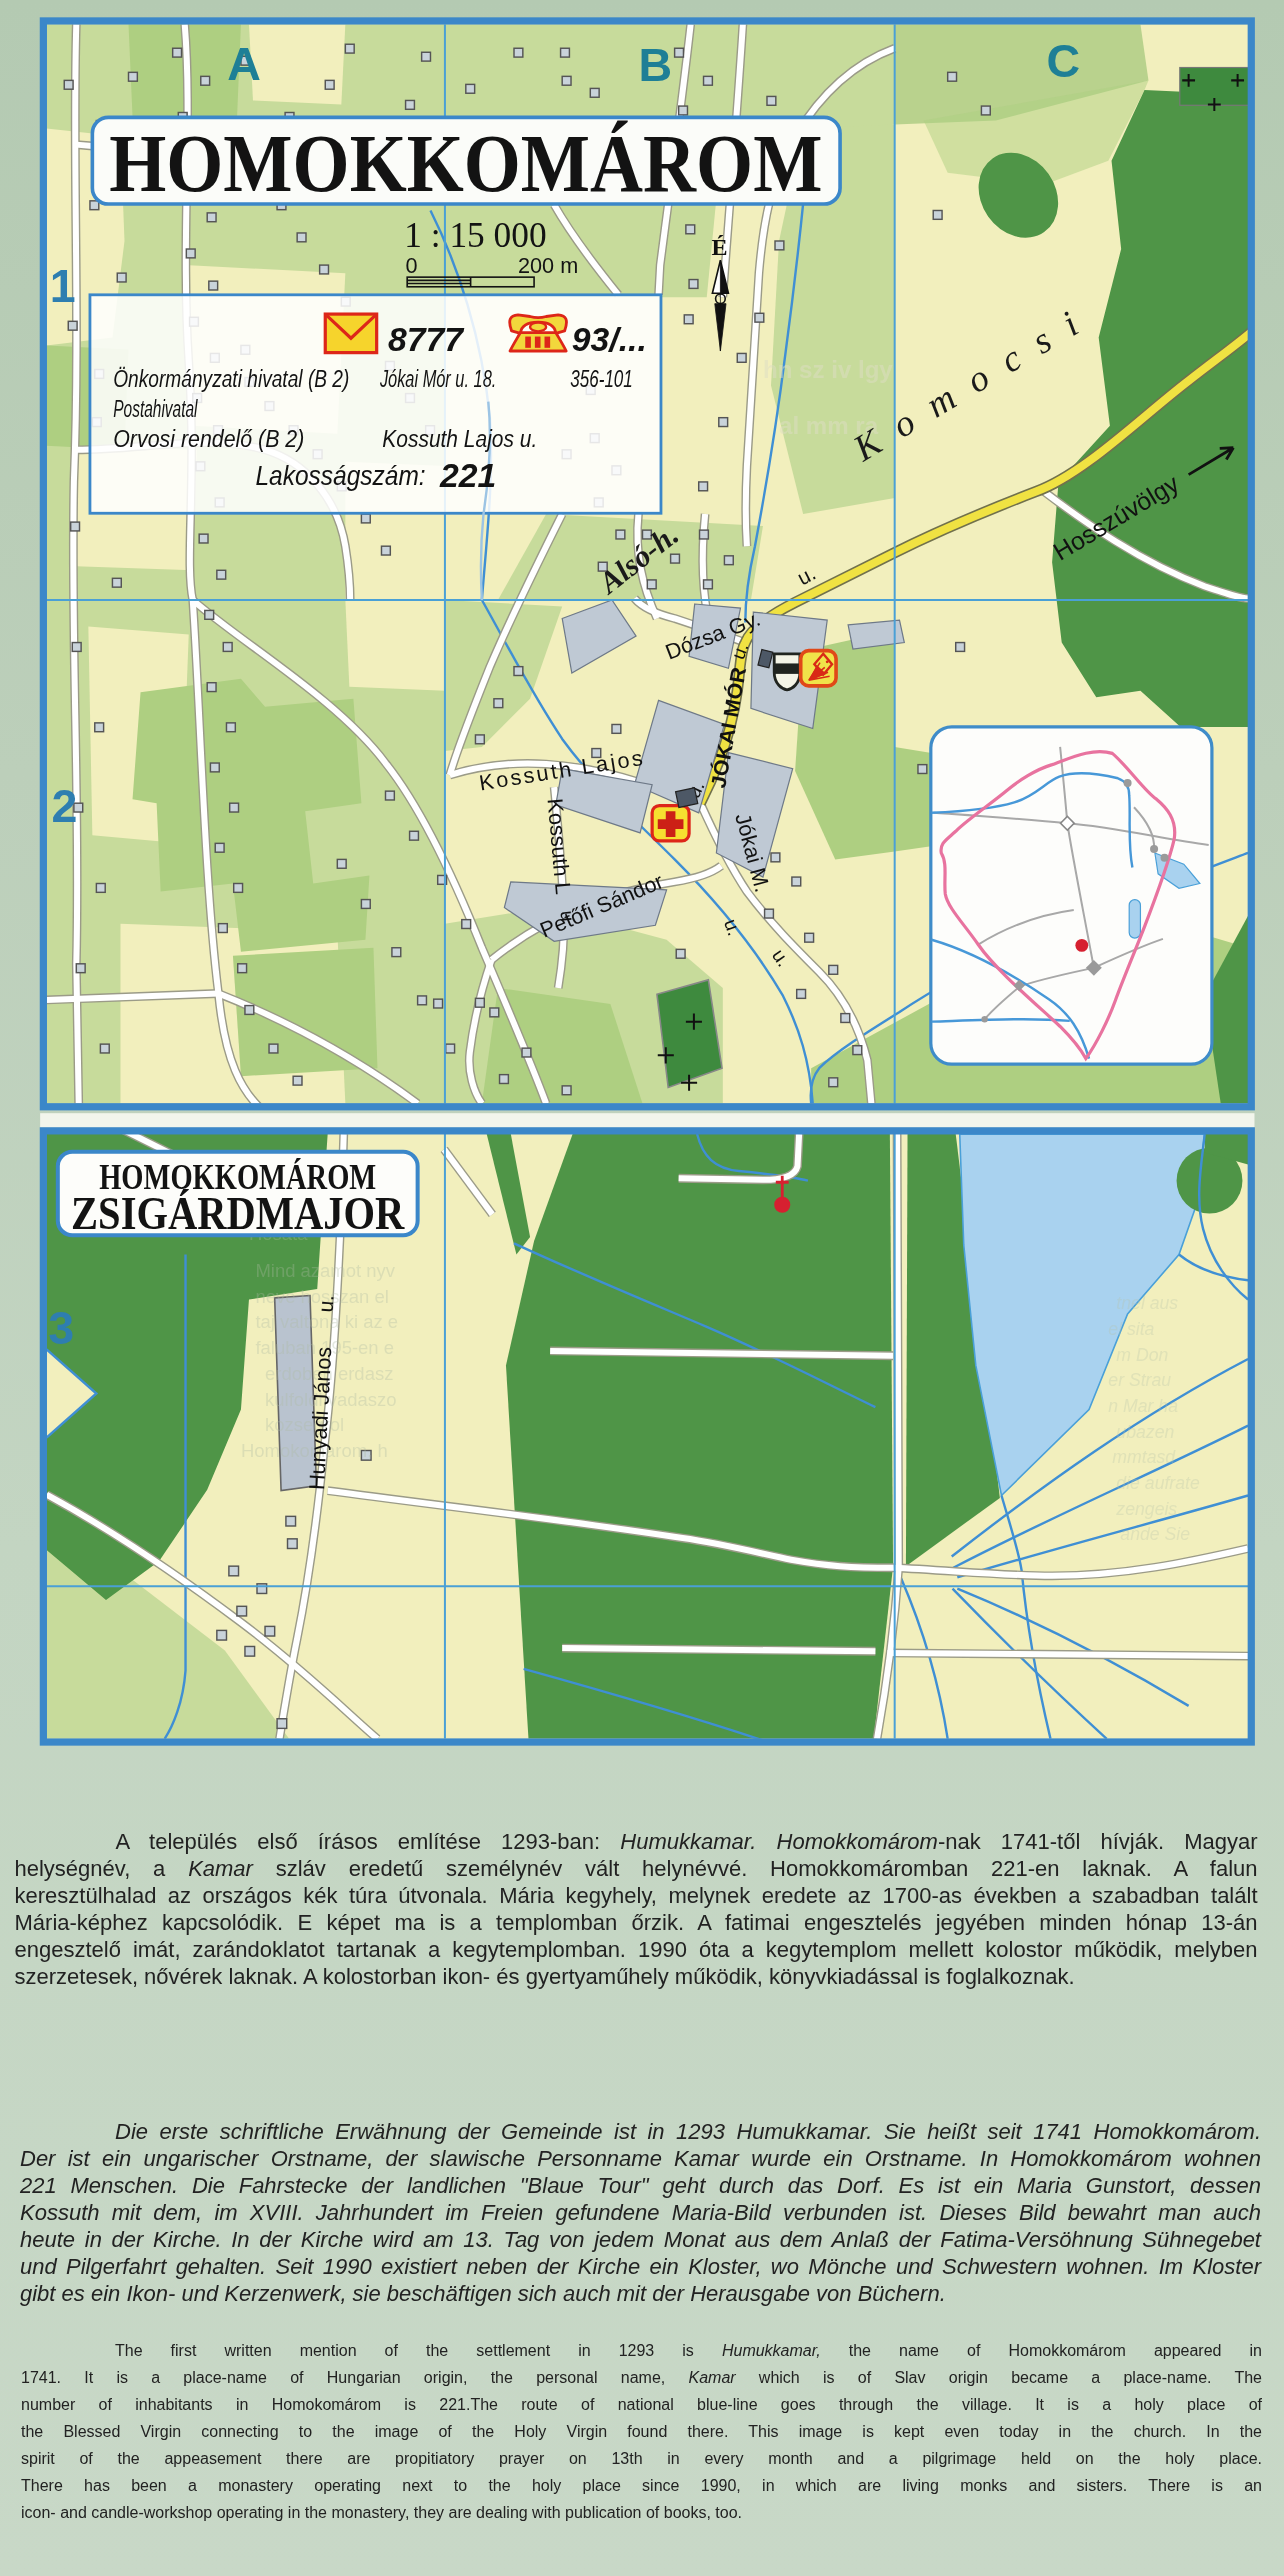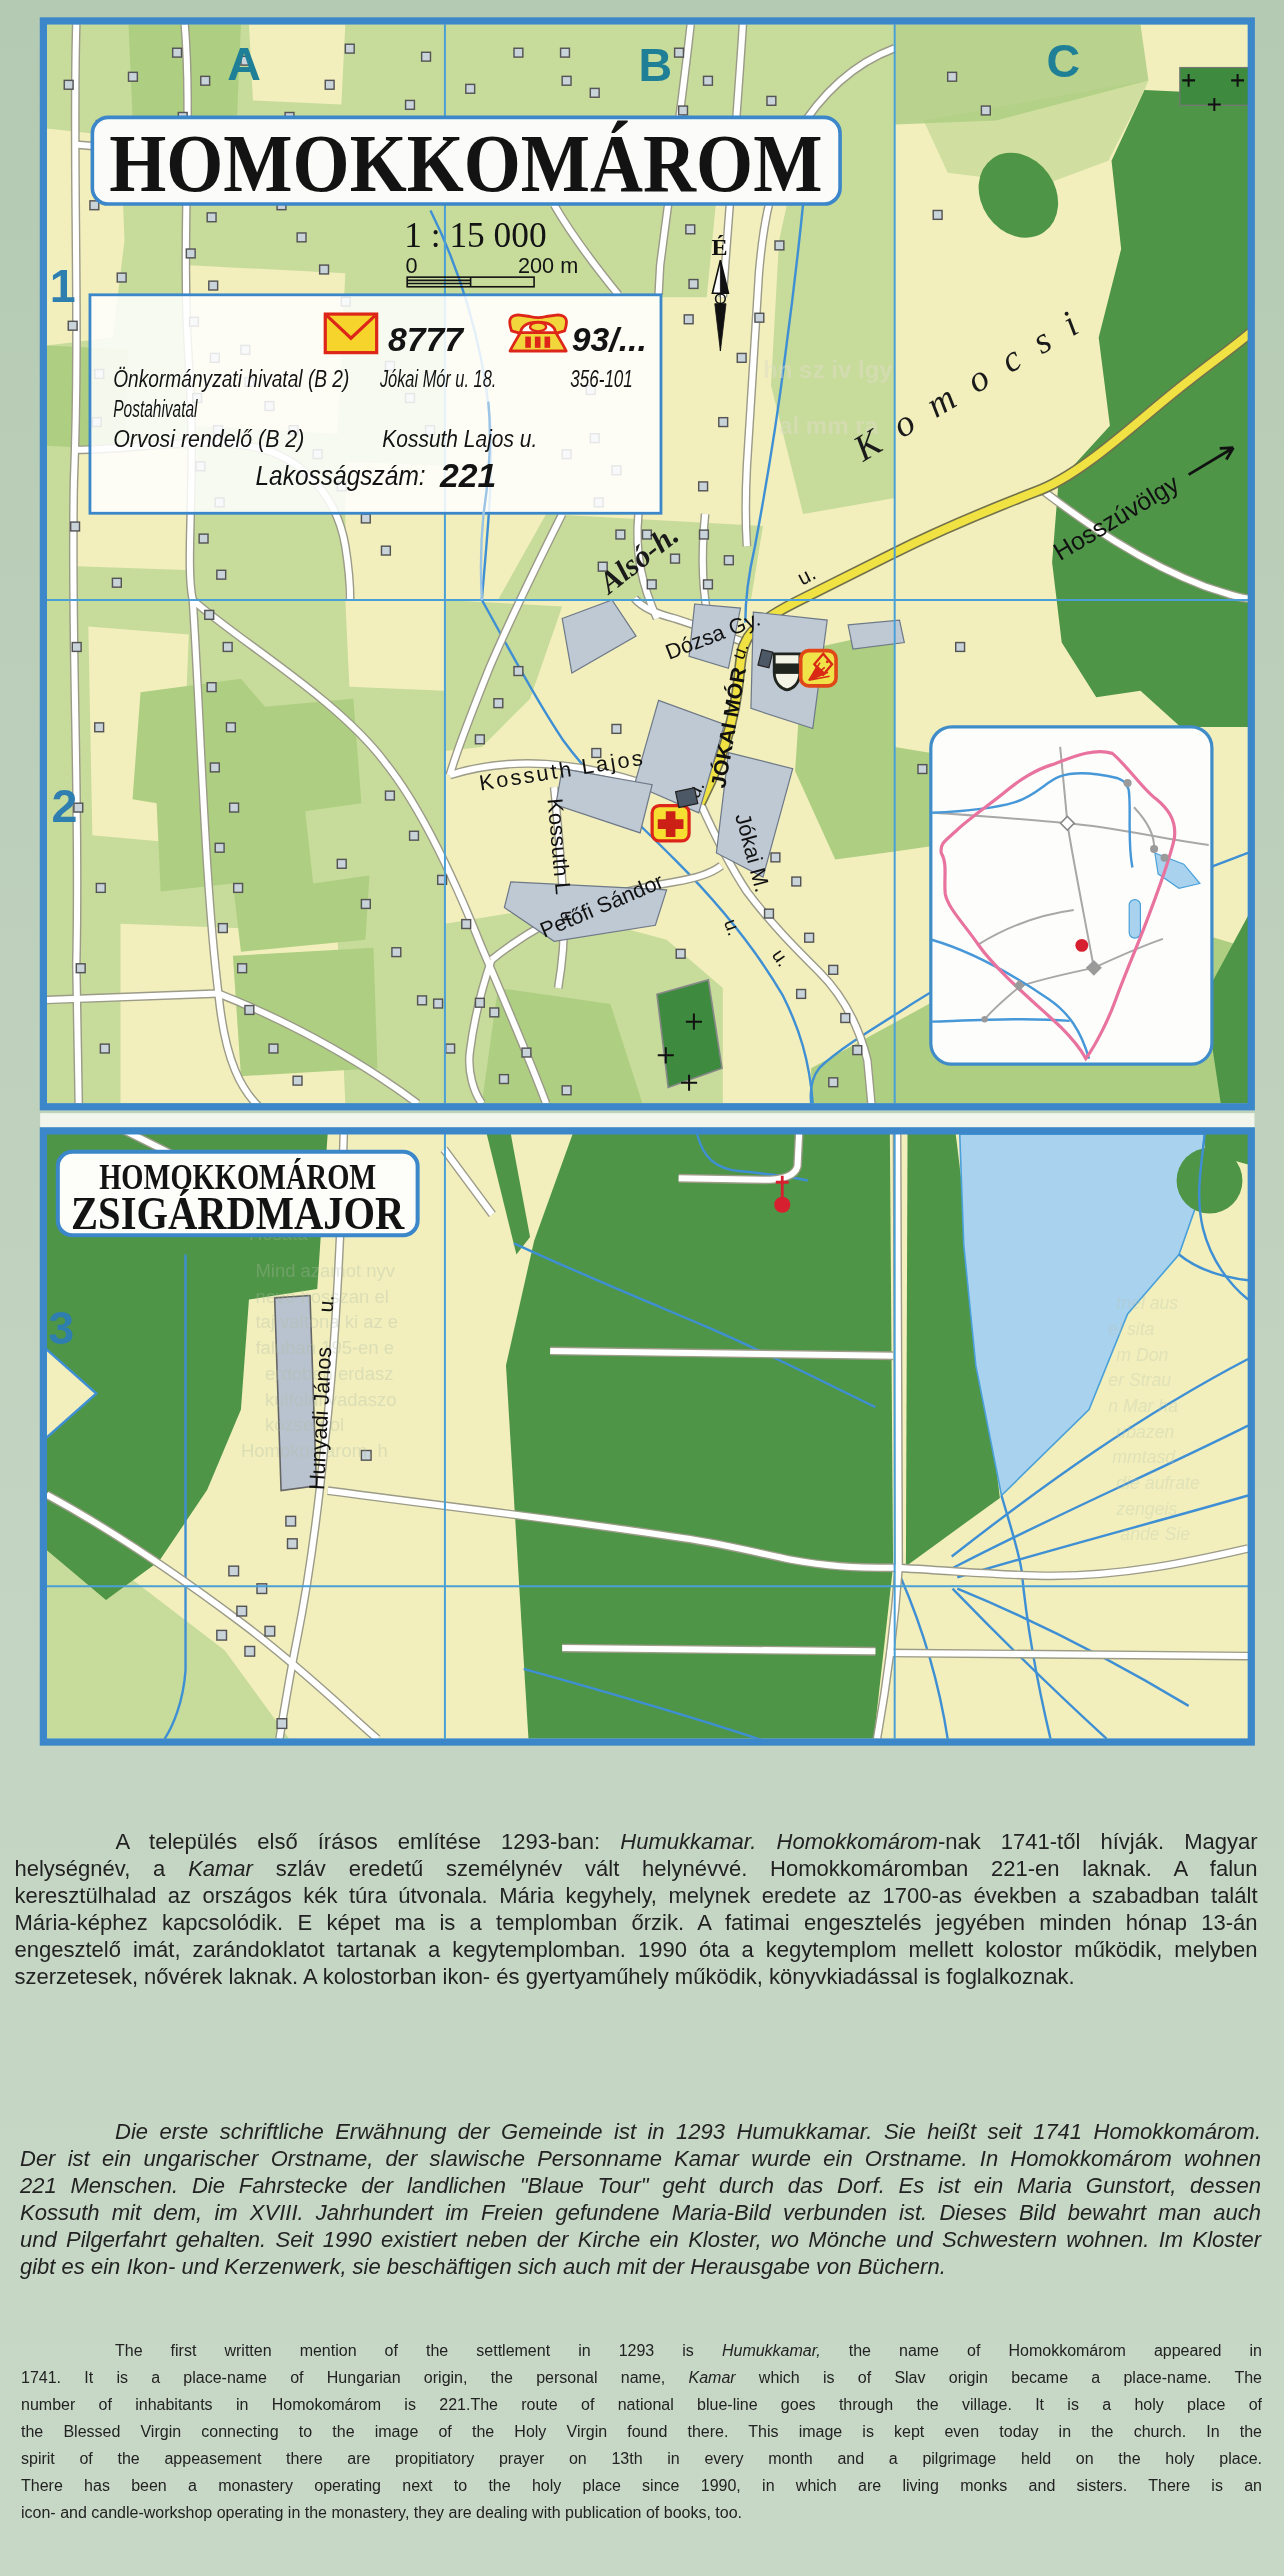--- a/index.html
+++ b/index.html
@@ -622,20 +622,21 @@
 <div class="ln">Mária-képhez kapcsolódik. E képet ma is a templomban őrzik. A fatimai engesztelés jegyében minden hónap 13-án</div>
 <div class="ln">engesztelő imát, zarándoklatot tartanak a kegytemplomban. 1990 óta a kegytemplom mellett kolostor működik, melyben</div>
 <div class="ln lnl">szerzetesek, nővérek laknak. A kolostorban ikon- és gyertyaműhely működik, könyvkiadással is foglalkoznak.</div>
 </div>
 
 <div class="par" style="top:2118px;font-size:22px;line-height:27px;font-style:italic;left:20px;width:1241px;">
 <div class="ln"><span style="margin-left:95px"></span>Die erste schriftliche Erwähnung der Gemeinde ist in 1293 Humukkamar. Sie heißt seit 1741 Homokkomárom.</div>
 <div class="ln">Der ist ein ungarischer Orstname, der slawische Personname Kamar wurde ein Orstname. In Homokkomárom wohnen</div>
 <div class="ln">221 Menschen. Die Fahrstecke der landlichen "Blaue Tour" geht durch das Dorf. Es ist ein Maria Gunstort, dessen</div>
 <div class="ln">Kossuth mit dem, im XVIII. Jahrhundert im Freien gefundene Maria-Bild verbunden ist. Dieses Bild bewahrt man auch</div>
+<div class="ln">heute in der Kirche. In der Kirche wird am 13. Tag von jedem Monat aus dem Anlaß der Fatima-Versöhnung Sühnegebet</div>
 <div class="ln">und Pilgerfahrt gehalten. Seit 1990 existiert neben der Kirche ein Kloster, wo Mönche und Schwestern wohnen. Im Kloster</div>
 <div class="ln lnl">gibt es ein Ikon- und Kerzenwerk, sie beschäftigen sich auch mit der Herausgabe von Büchern.</div>
 </div>
 
 <div class="par" style="top:2337px;font-size:16px;line-height:27px;left:21px;width:1241px;">
 <div class="ln"><span style="margin-left:94px"></span>The first written mention of the settlement in 1293 is <i>Humukkamar,</i> the name of Homokkomárom appeared in</div>
 <div class="ln">1741. It is a place-name of Hungarian origin, the personal name, <i>Kamar</i> which is of Slav origin became a place-name. The</div>
 <div class="ln">number of inhabitants in Homokomárom is 221.The route of national blue-line goes through the village. It is a holy place of</div>
 <div class="ln">the Blessed Virgin connecting to the image of the Holy Virgin found there. This image is kept even today in the church. In the</div>
 <div class="ln">spirit of the appeasement there are propitiatory prayer on 13th in every month and a pilgrimage held on the holy place.</div>

